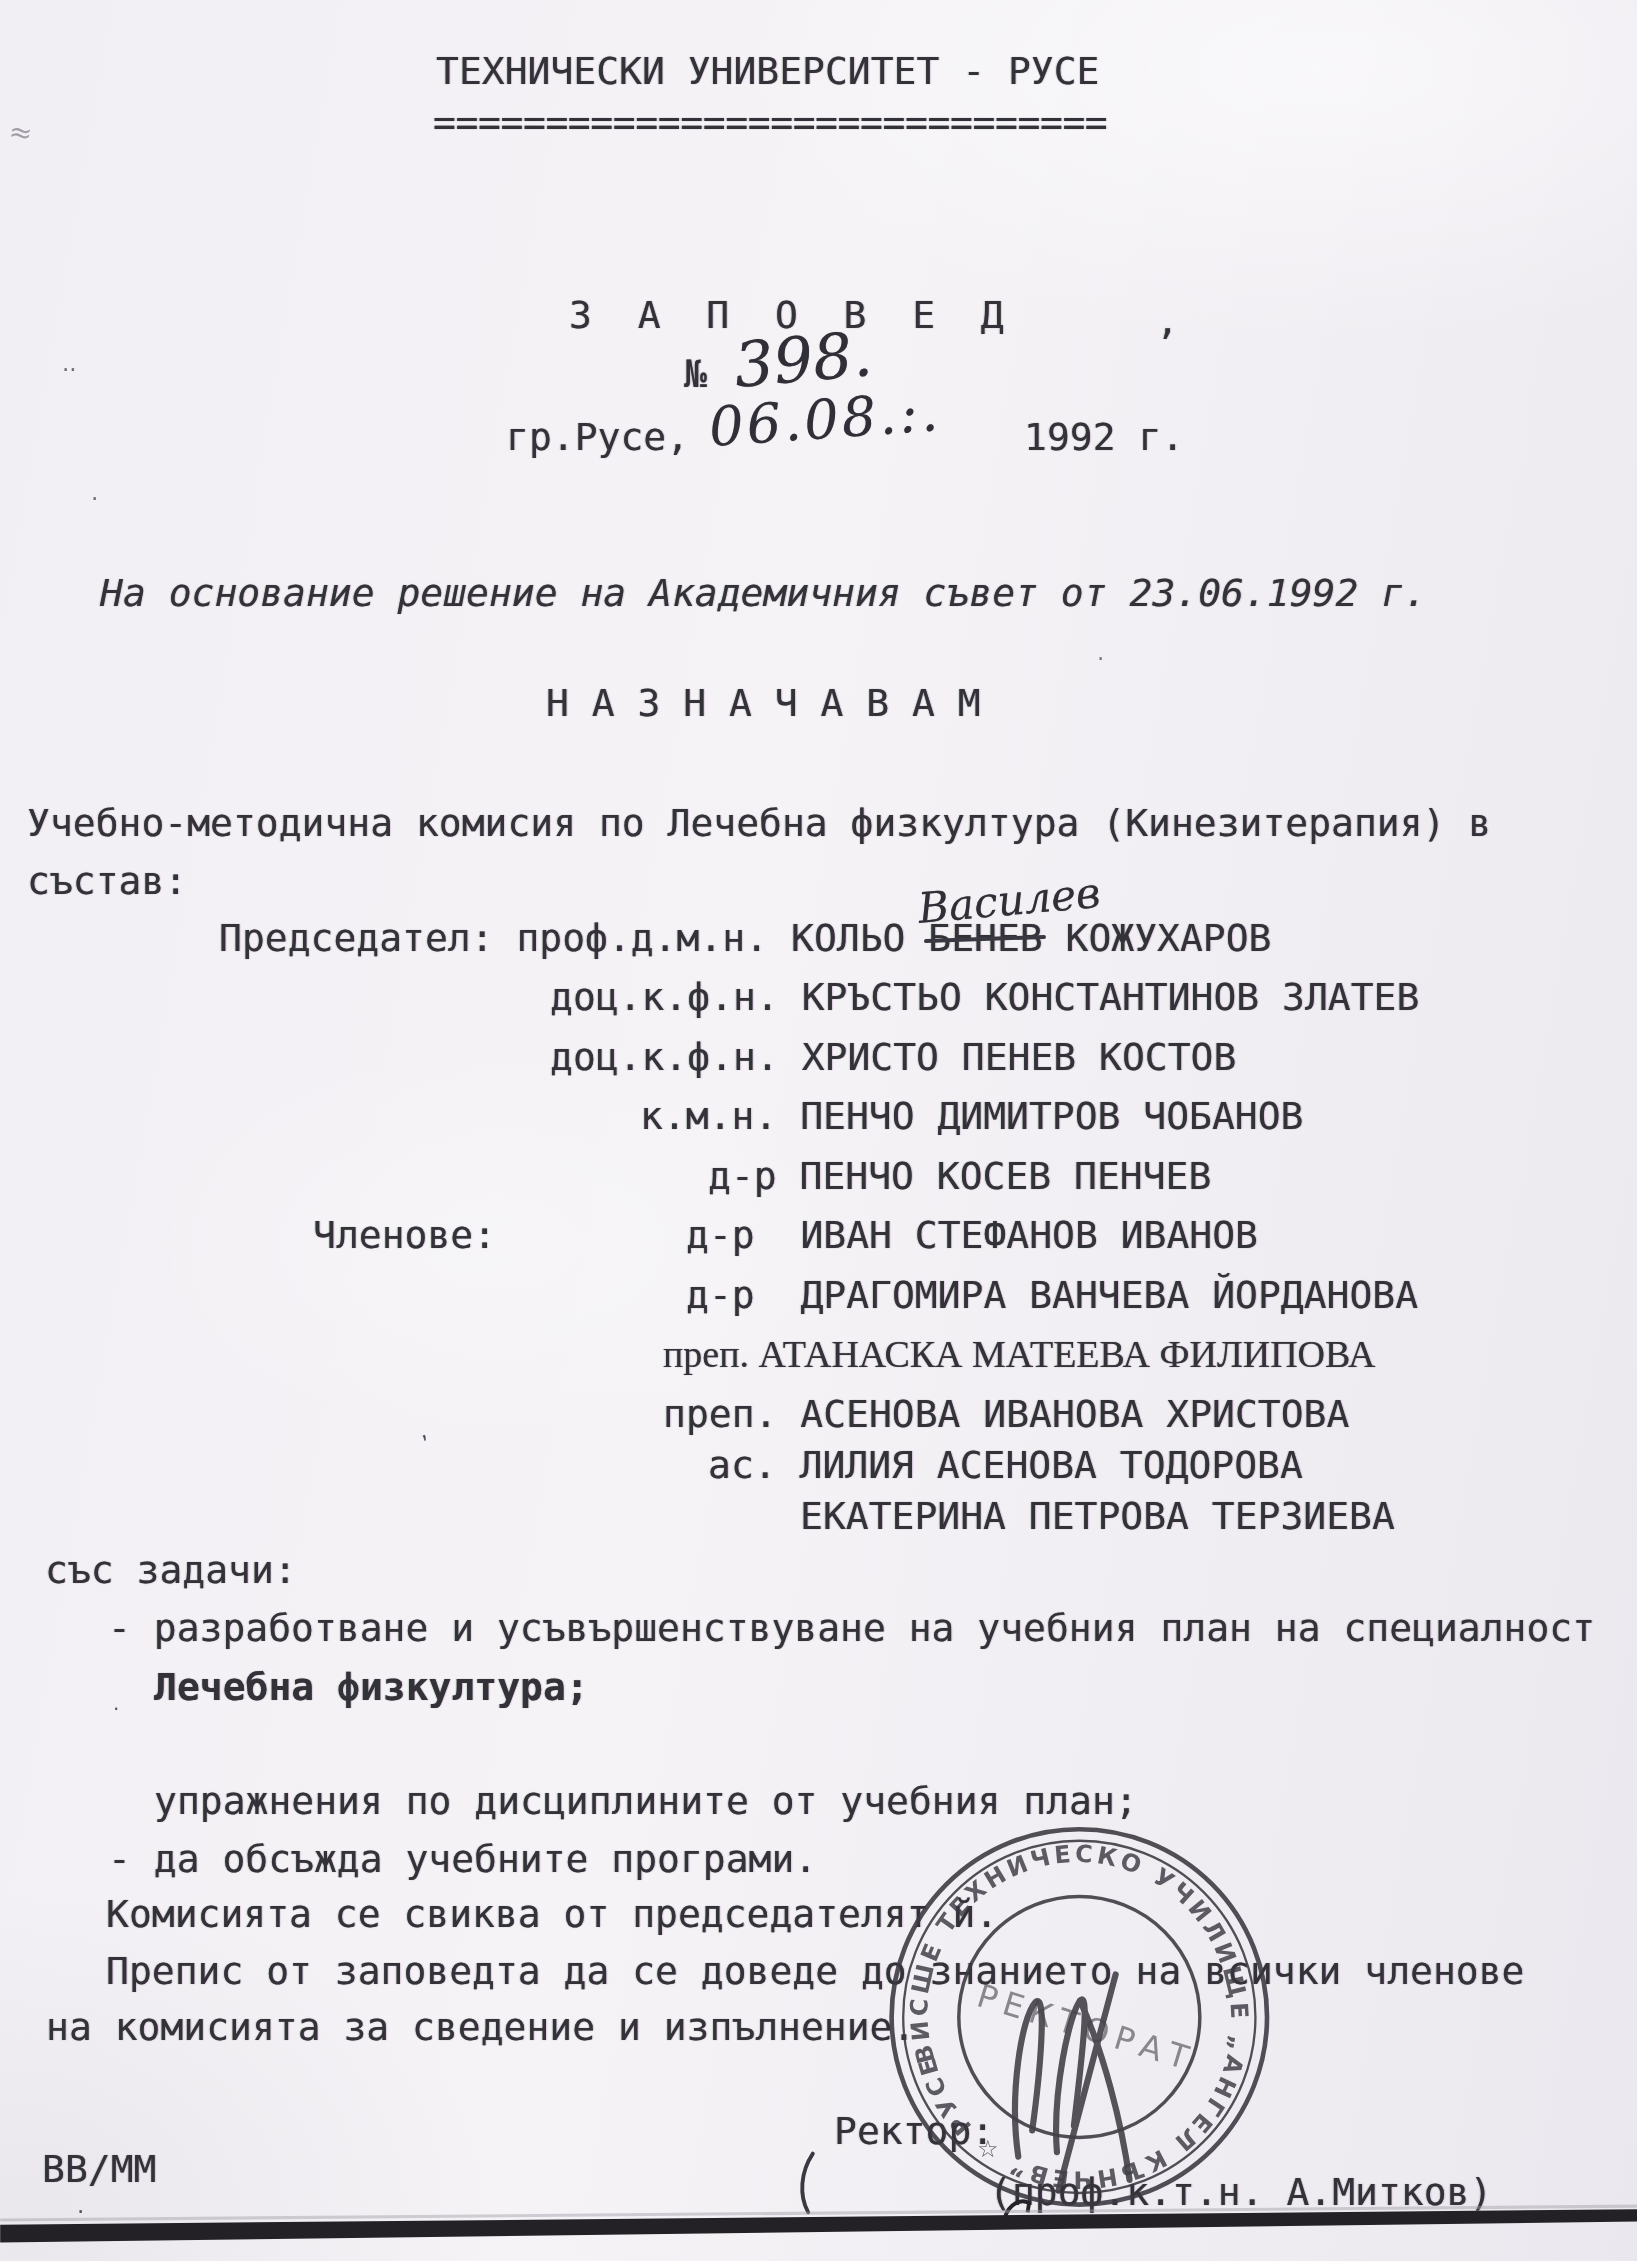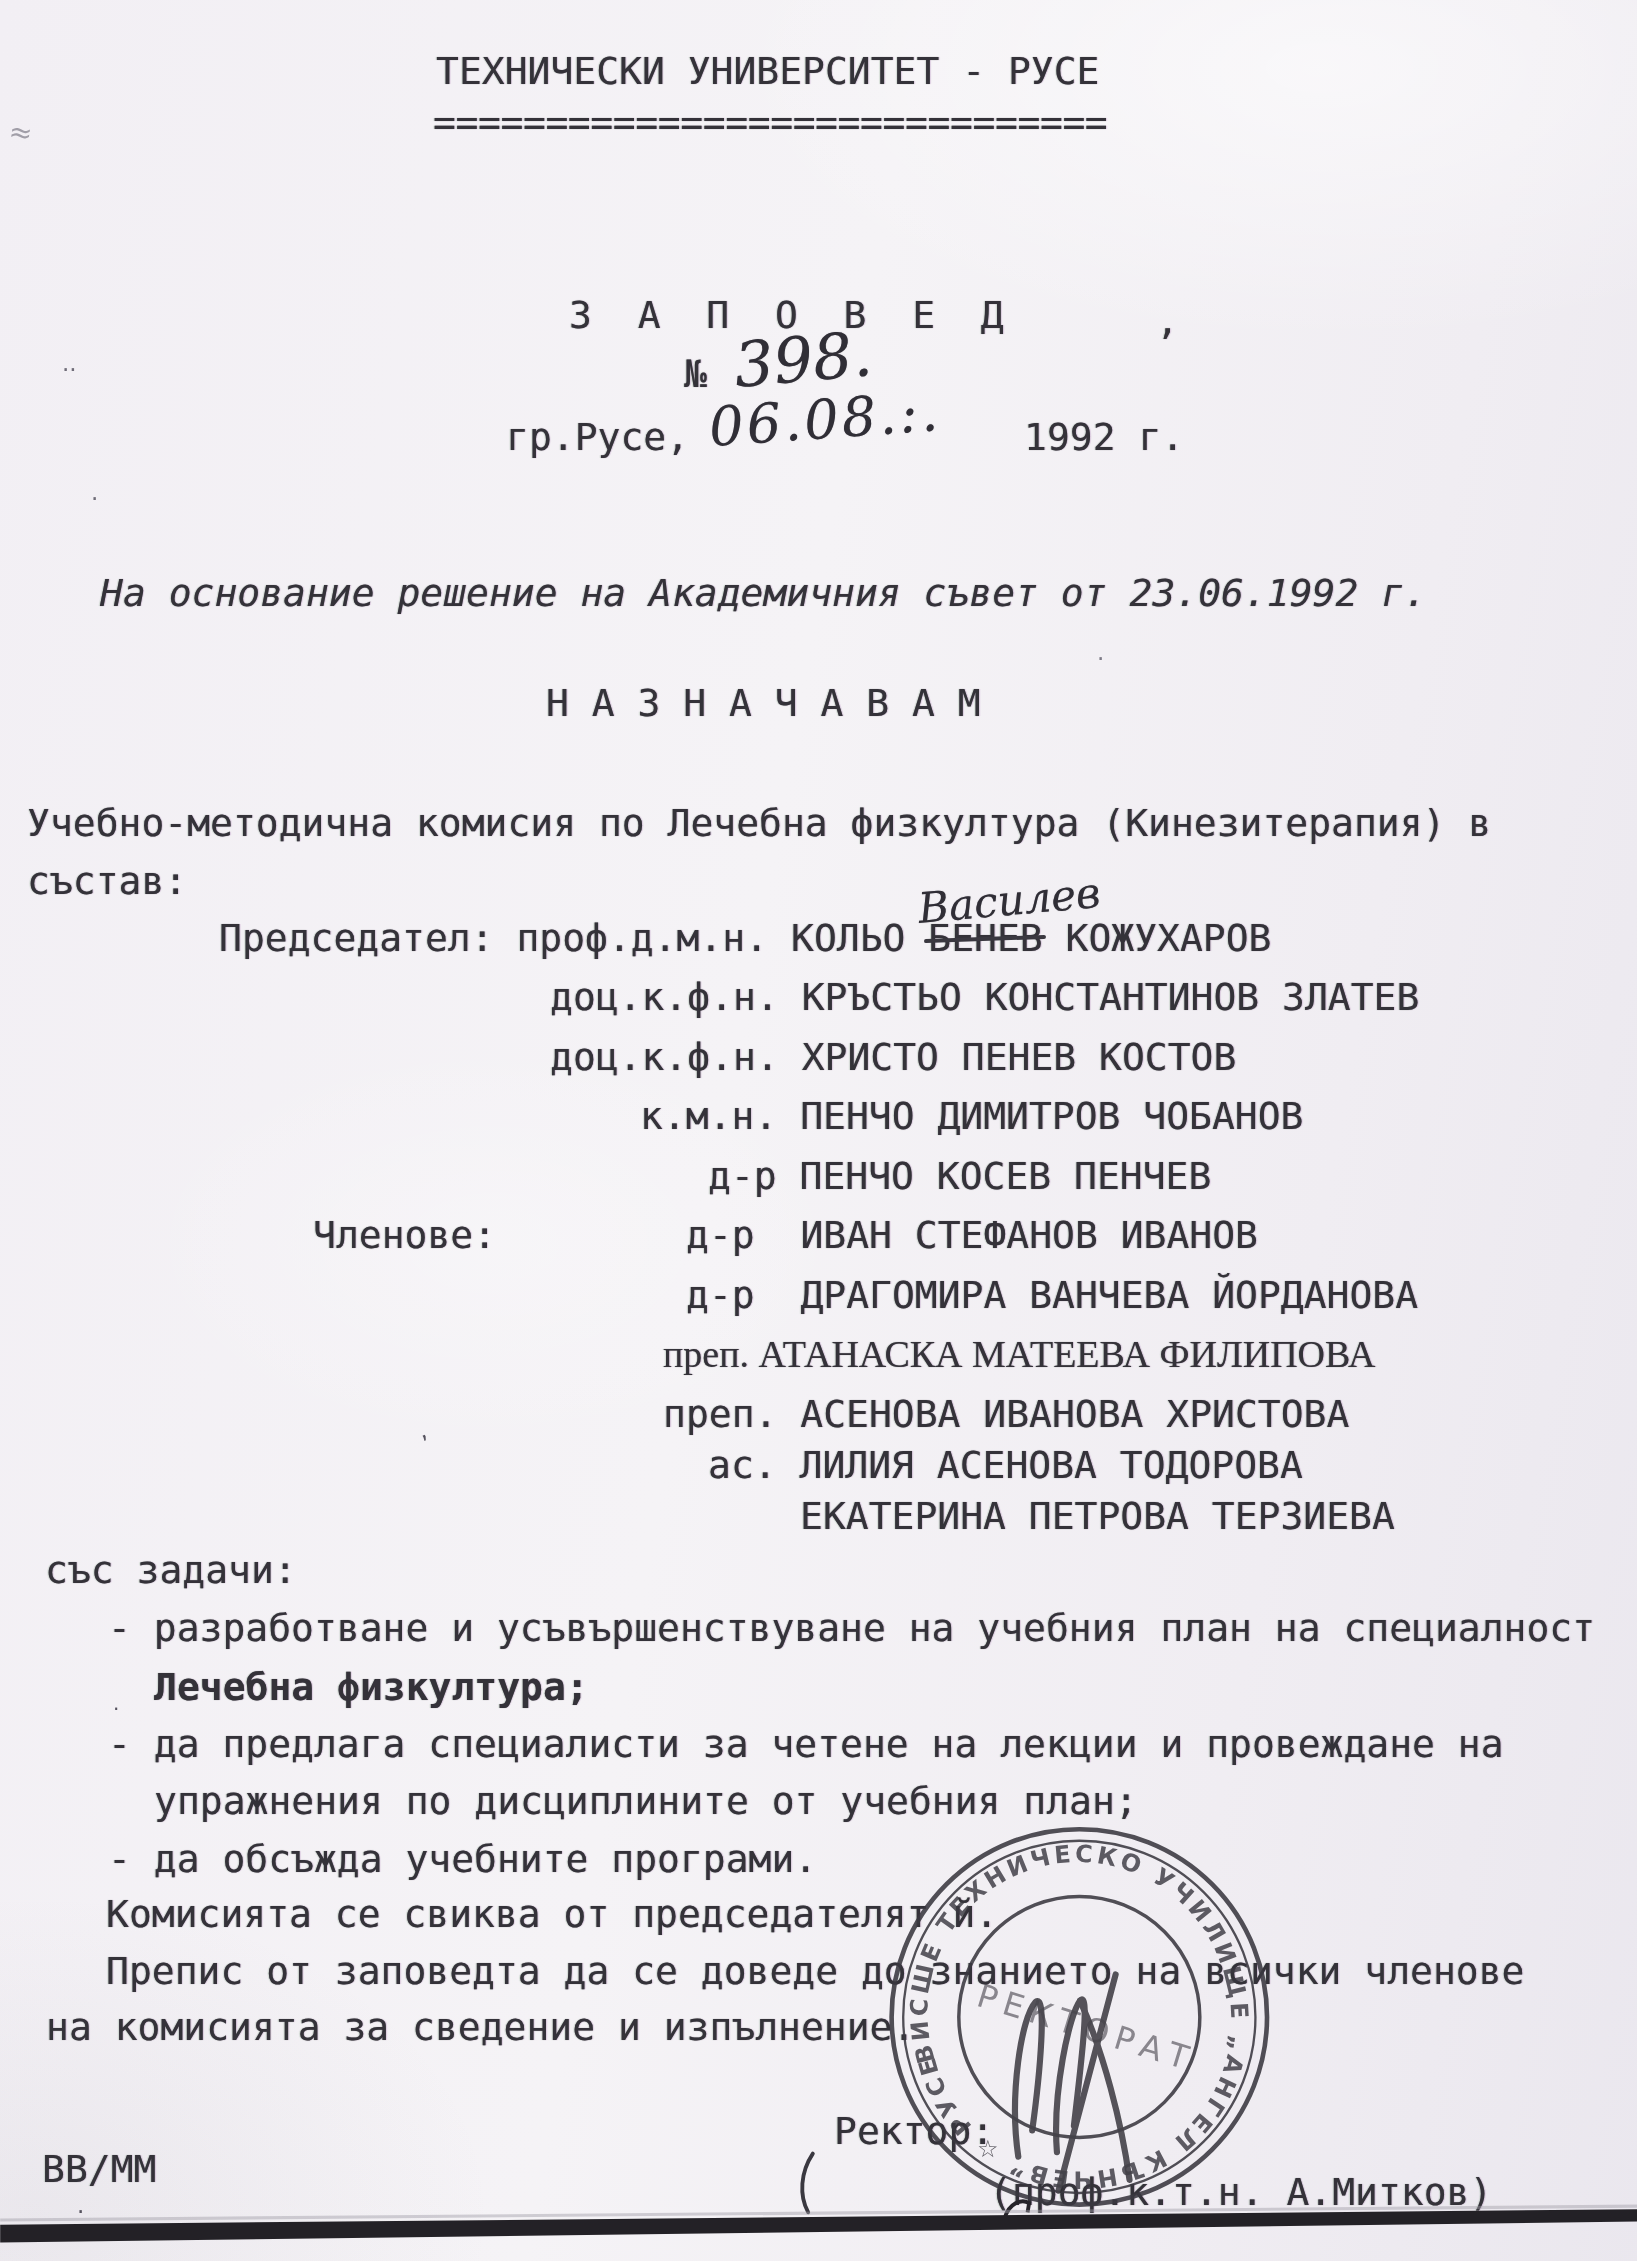--- a/index.html
+++ b/index.html
@@ -72,21 +72,20 @@
   <div class="ln" style="left:686px;top:1215px;">д-р  ИВАН СТЕФАНОВ ИВАНОВ</div>
   <div class="ln" style="left:686px;top:1275px;">д-р  ДРАГОМИРА ВАНЧЕВА ЙОРДАНОВА</div>
   <div class="ln" style="left:663px;top:1334px;font-family:Liberation Serif, serif;">преп. АТАНАСКА МАТЕЕВА ФИЛИПОВА</div>
   <div class="ln" style="left:663px;top:1394px;">преп. АСЕНОВА ИВАНОВА ХРИСТОВА</div>
   <div class="ln" style="left:708px;top:1445px;">ас. ЛИЛИЯ АСЕНОВА ТОДОРОВА</div>
   <div class="ln" style="left:800px;top:1496px;">ЕКАТЕРИНА ПЕТРОВА ТЕРЗИЕВА</div>
 
   <div class="ln" style="left:45px;top:1550px;">със задачи:</div>
   <div class="ln" style="left:108px;top:1608px;">- разработване и усъвършенствуване на учебния план на специалност</div>
   <div class="ln" style="left:154px;top:1667px;font-weight:bold;">Лечебна физкултура;</div>
-  <div class="ln" style="left:108px;top:1724px;">- да предлага специалисти за четене на лекции и провеждане на</div>
   <div class="ln" style="left:154px;top:1781px;">упражнения по дисциплините от учебния план;</div>
   <div class="ln" style="left:108px;top:1839px;">- да обсъжда учебните програми.</div>
 
   <div class="ln" style="left:106px;top:1894px;">Комисията се свиква от председателят й.</div>
   <div class="ln" style="left:106px;top:1951px;">Препис от заповедта да се доведе до знанието на всички членове</div>
   <div class="ln" style="left:46px;top:2007px;">на комисията за сведение и изпълнение.</div>
 
   <div class="ln" style="left:834px;top:2111px;">Ректор:</div>
   <div class="ln" style="left:989px;top:2172px;">(проф.к.т.н. А.Митков)</div>
   <div class="ln" style="left:42px;top:2149px;">ВВ/ММ</div>

